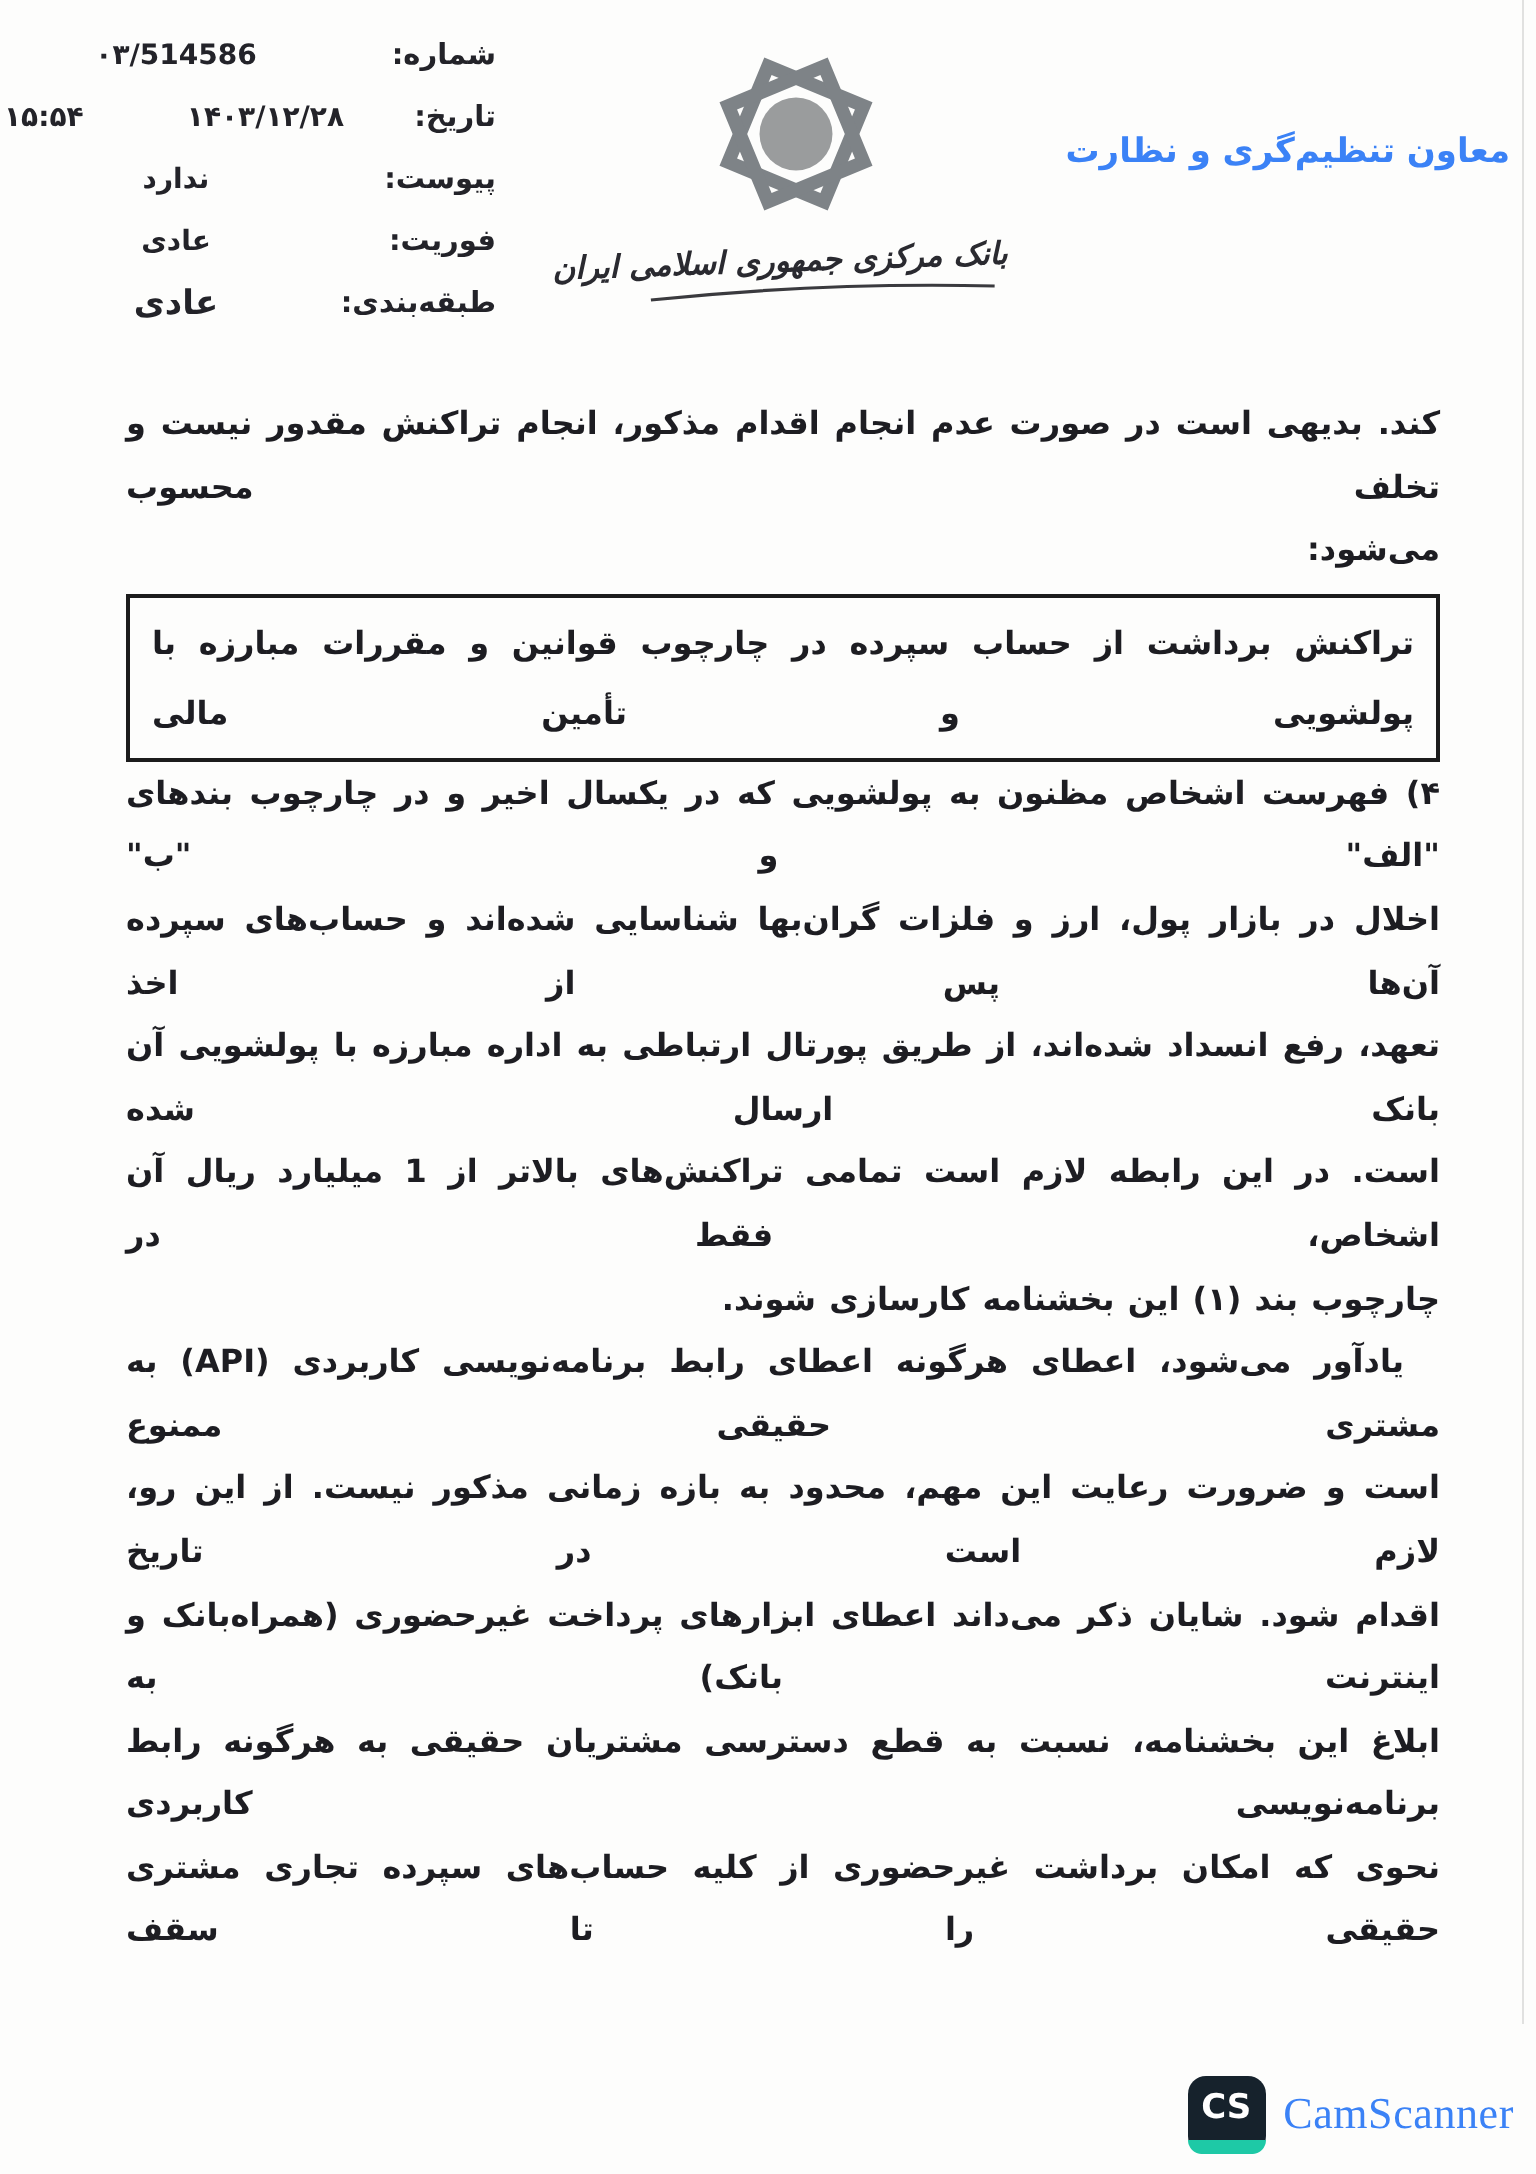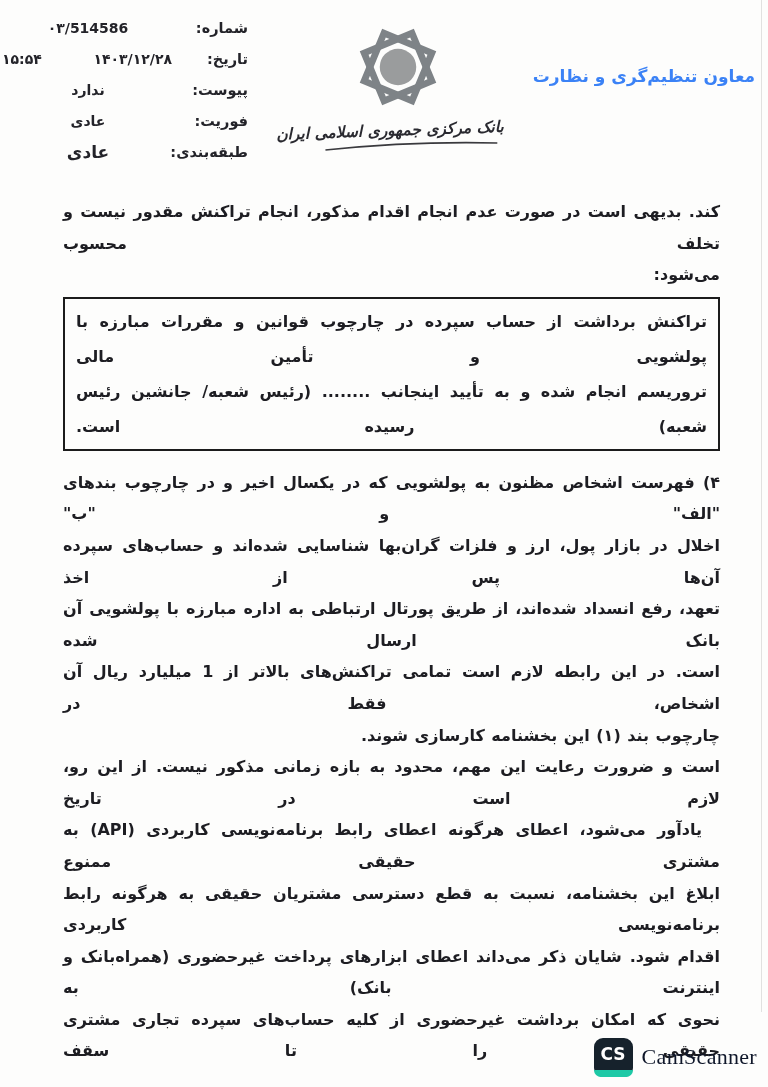--- a/index.html
+++ b/index.html
@@ -43,21 +43,21 @@
     direction:rtl;font-size:16px;font-weight:700;color:#1d1d22;
   }
   .line{
     line-height:31.6px;
     text-align:justify;text-align-last:justify;
     word-spacing:1px;
   }
   .line.last{text-align-last:right;}
   .line.indent{text-indent:18px;}
   .boxed-note{
-    border:2px solid #1c1c1c;padding:5px 11px;margin:6px 0 16px 0;
+    border:2px solid #1c1c1c;padding:5px 11px;margin:6px 0 0 0;
   }
   .boxed-note .line{line-height:35px;}
   
   .cs-mark{
     position:absolute;right:11px;top:1037px;height:40px;
     display:flex;align-items:center;gap:9px;direction:ltr;
   }
   .cs-badge{
     width:39px;height:39px;border-radius:9px;position:relative;
     display:flex;align-items:center;justify-content:center;
@@ -122,38 +122,37 @@
 
   <div class="dep-title">معاون تنظیم‌گری و نظارت</div>
 
   <main class="doc" style="color: rgb(29, 29, 34);">
       <div class="para">
         <div class="line">کند. بدیهی است در صورت عدم انجام اقدام مذکور، انجام تراکنش مقدور نیست و تخلف محسوب</div>
         <div class="line last">می‌شود:</div>
       </div>
       <div class="boxed-note" style="border-color: rgb(28, 28, 28);">
         <div class="line">تراکنش برداشت از حساب سپرده در چارچوب قوانین و مقررات مبارزه با پولشویی و تأمین مالی</div>
-        <div class="line">تروریسم انجام شده و به تأیید اینجانب ........ (رئیس شعبه/ جانشین رئیس شعبه) رسیده است.</div>
       </div>
       <div class="para">
         <div class="line">۴) فهرست اشخاص مظنون به پولشویی که در یکسال اخیر و در چارچوب بندهای "الف" و "ب"</div>
         <div class="line">اخلال در بازار پول، ارز و فلزات گران‌بها شناسایی شده‌اند و حساب‌های سپرده آن‌ها پس از اخذ</div>
         <div class="line">تعهد، رفع انسداد شده‌اند، از طریق پورتال ارتباطی به اداره مبارزه با پولشویی آن بانک ارسال شده</div>
         <div class="line">است. در این رابطه لازم است تمامی تراکنش‌های بالاتر از 1 میلیارد ریال آن اشخاص، فقط در</div>
         <div class="line last">چارچوب بند (۱) این بخشنامه کارسازی شوند.</div>
       </div>
       <div class="para">
+        <div class="line indent">یادآور می‌شود، اعطای هرگونه اعطای رابط برنامه‌نویسی کاربردی (API) به مشتری حقیقی ممنوع</div>
         <div class="line">است و ضرورت رعایت این مهم، محدود به بازه زمانی مذکور نیست. از این رو، لازم است در تاریخ</div>
-        <div class="line indent">یادآور می‌شود، اعطای هرگونه اعطای رابط برنامه‌نویسی کاربردی (API) به مشتری حقیقی ممنوع</div>
+        <div class="line">اقدام شود. شایان ذکر می‌داند اعطای ابزارهای پرداخت غیرحضوری (همراه‌بانک و اینترنت بانک) به</div>
         <div class="line">ابلاغ این بخشنامه، نسبت به قطع دسترسی مشتریان حقیقی به هرگونه رابط برنامه‌نویسی کاربردی</div>
-        <div class="line">اقدام شود. شایان ذکر می‌داند اعطای ابزارهای پرداخت غیرحضوری (همراه‌بانک و اینترنت بانک) به</div>
         <div class="line">نحوی که امکان برداشت غیرحضوری از کلیه حساب‌های سپرده تجاری مشتری حقیقی را تا سقف</div>
       </div>
     </main>
 
   <div class="cs-mark">
     <div class="cs-badge" style="background: rgb(22, 34, 44);">
       <span>CS</span>
       <span class="cs-badge-accent" style="background: rgb(30, 201, 166);"></span>
     </div>
-    <span class="cs-label" style="color: #0f172a;">CamScanner</span>
+    <span class="cs-label" style="color: #3b82f6;">CamScanner</span>
   </div>
 </div>
 
 </body></html>

